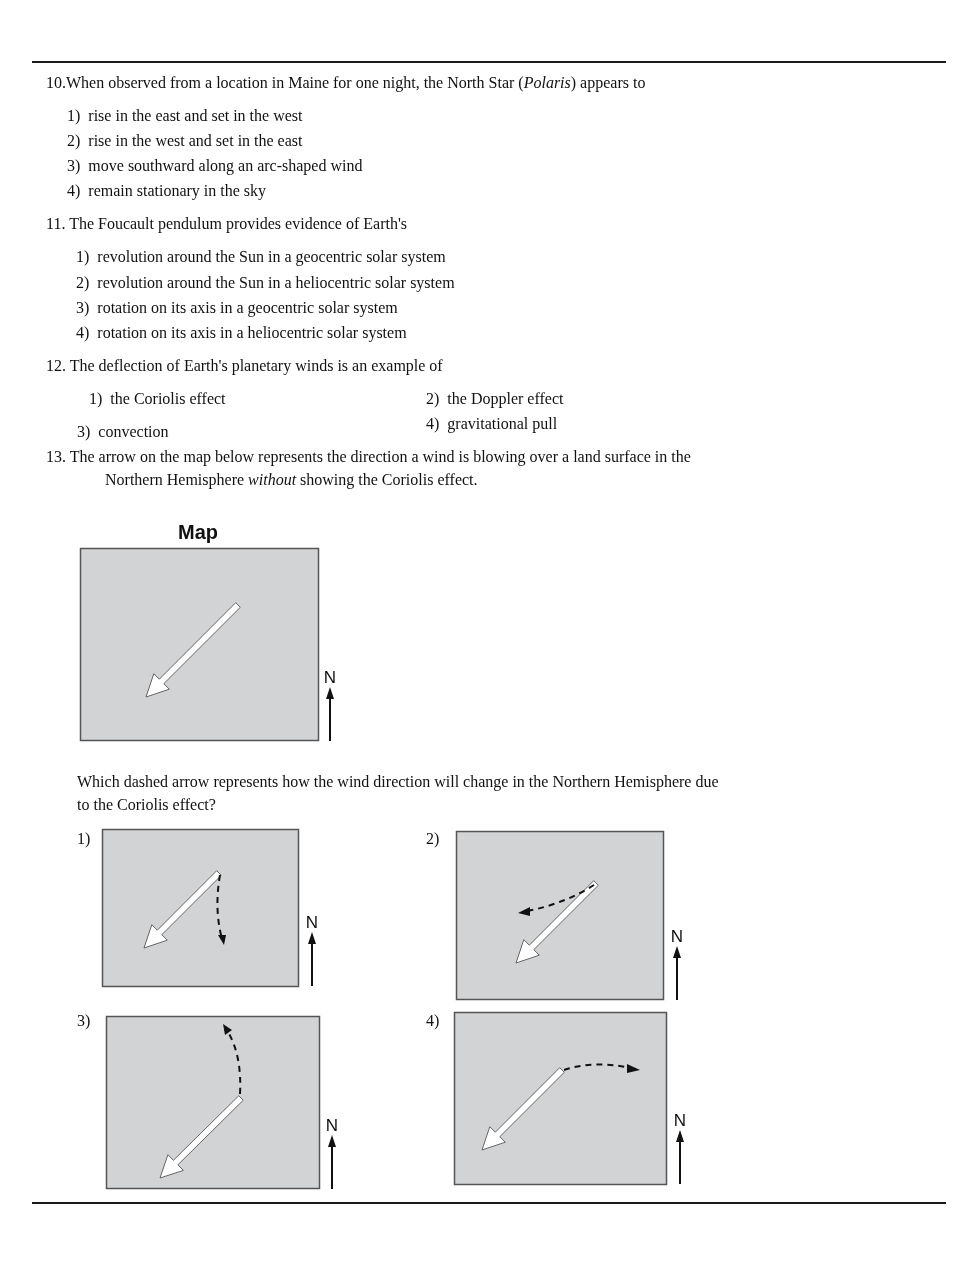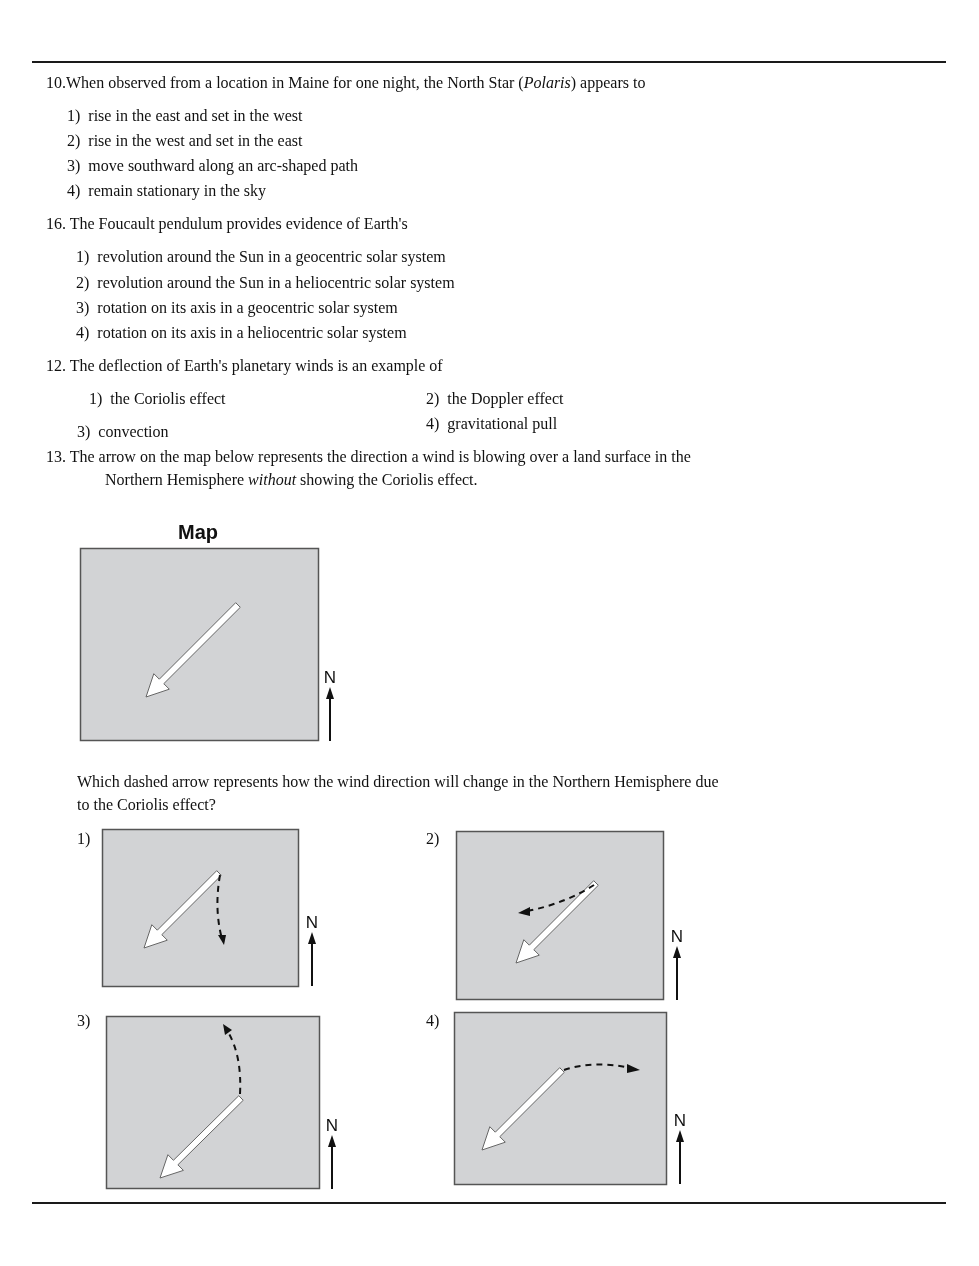--- a/index.html
+++ b/index.html
@@ -18,25 +18,25 @@
 </head>
 <body>
 
 <div class="rule" style="top:61px;"></div>
 
 <div class="t q" style="top:72px;">
   <span>10.</span><span>When observed from a location in Maine for one night, the North Star (</span><i>Polaris</i><span>) appears to</span>
 </div>
 <div class="t opt" style="left:67px; top:105px;"><span>1)</span>&nbsp; <span>rise in the east and set in the west</span></div>
 <div class="t opt" style="left:67px; top:130px;"><span>2)</span>&nbsp; <span>rise in the west and set in the east</span></div>
-<div class="t opt" style="left:67px; top:155px;"><span>3)</span>&nbsp; <span>move southward along an arc-shaped path</span></div>
+<div class="t opt" style="left:67px; top:155px;"><span>3)</span>&nbsp; <span>move southward along an arc-shaped wind</span></div>
 <div class="t opt" style="left:67px; top:180px;"><span>4)</span>&nbsp; <span>remain stationary in the sky</span></div>
 
 <div class="t q" style="top:213px;">
-  <span>16.</span> <span>The Foucault pendulum provides evidence of Earth's</span>
+  <span>11.</span> <span>The Foucault pendulum provides evidence of Earth's</span>
 </div>
 <div class="t opt" style="left:76px; top:246px;"><span>1)</span>&nbsp; <span>revolution around the Sun in a geocentric solar system</span></div>
 <div class="t opt" style="left:76px; top:272px;"><span>2)</span>&nbsp; <span>revolution around the Sun in a heliocentric solar system</span></div>
 <div class="t opt" style="left:76px; top:297px;"><span>3)</span>&nbsp; <span>rotation on its axis in a geocentric solar system</span></div>
 <div class="t opt" style="left:76px; top:322px;"><span>4)</span>&nbsp; <span>rotation on its axis in a heliocentric solar system</span></div>
 
 <div class="t q" style="top:355px;">
   <span>12.</span> <span>The deflection of Earth's planetary winds is an example of</span>
 </div>
 <div class="t opt" style="left:77px; top:388px;margin-left:12px;"><span>1)</span>&nbsp; <span>the Coriolis effect</span></div>

